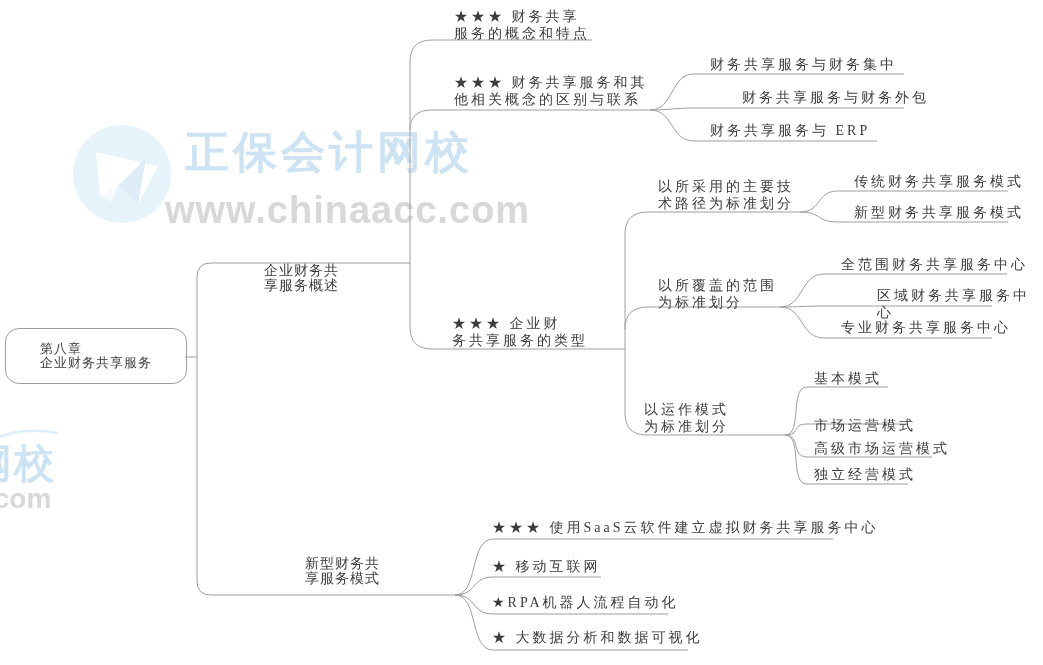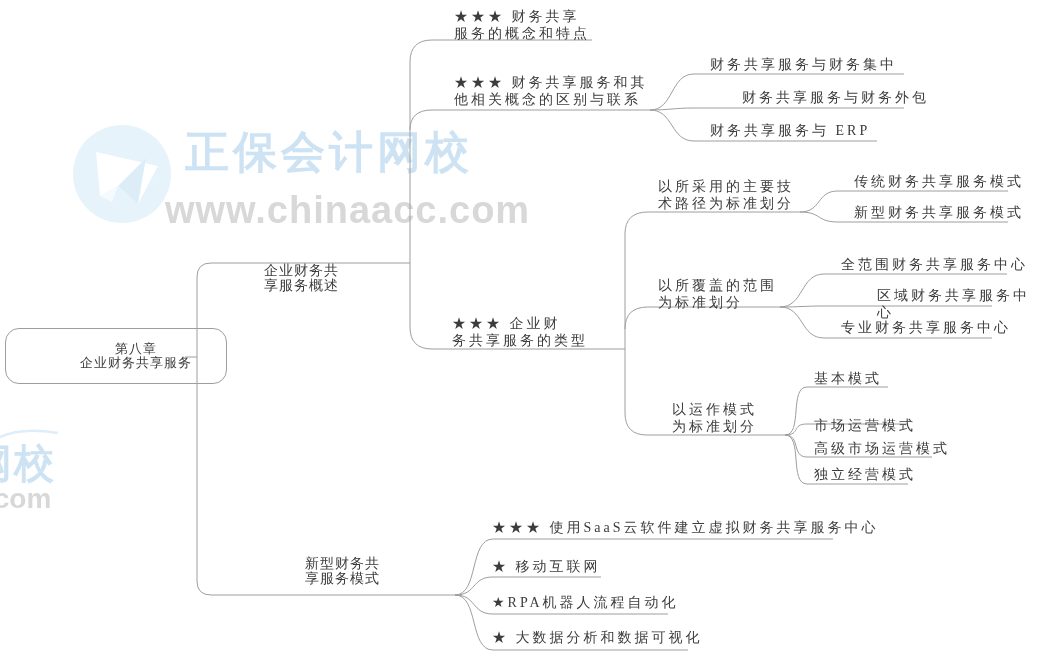--- a/index.html
+++ b/index.html
@@ -15,23 +15,23 @@
     position:absolute;z-index:3;
     color:var(--text,#3c3c3c);
     font-size:14px;letter-spacing:3px;line-height:17px;
     white-space:pre-line;
   }
   .branch-label{font-size:14px;letter-spacing:1px;line-height:15px;}
   .root-box{
     position:absolute;z-index:3;
     left:5px;top:328px;width:180px;height:54px;
     border:1px solid var(--line,#9e9e9e);border-radius:14px;
-    display:flex;align-items:center;justify-content:center;text-align:center;
+    display:flex;align-items:center;justify-content:center;text-align:left;
     color:var(--text,#3c3c3c);font-size:13px;letter-spacing:1px;line-height:14px;
-    white-space:pre-line;background:transparent;padding-left:40px;
+    white-space:pre-line;background:transparent;
   }
   
   .wm{position:absolute;z-index:1;font-family:"Liberation Sans","DejaVu Sans",sans-serif;font-weight:bold;}
   .wm-brand{left:161px;top:123px;font-size:44px;letter-spacing:4px;color:var(--watermark-blue,#cde3f3);margin-left:24px;}
   .wm-url{left:165px;top:189px;font-size:38px;letter-spacing:1px;color:var(--watermark-gray,#d8d8d8);}
   .wm-brand-partial{left:-28px;top:436px;font-size:40px;letter-spacing:2px;color:var(--watermark-blue,#cde3f3);}
   .wm-url-partial{left:-14px;top:483px;font-size:28px;color:var(--watermark-gray,#d8d8d8);}
 </style>
 </head>
 <body>
@@ -87,21 +87,21 @@
 务共享服务的类型</div>
 
   <div class="node" style="left:710px;top:56px;">财务共享服务与财务集中</div>
   <div class="node" style="left:710px;top:89px;margin-left:32px;">财务共享服务与财务外包</div>
   <div class="node" style="left:710px;top:122px;">财务共享服务与 ERP</div>
 
   <div class="node" style="left:658px;top:178px;">以所采用的主要技
 术路径为标准划分</div>
   <div class="node" style="left:658px;top:277px;">以所覆盖的范围
 为标准划分</div>
-  <div class="node" style="left:672px;top:401px;">以运作模式
+  <div class="node" style="left:644px;top:401px;">以运作模式
 为标准划分</div>
 
   <div class="node" style="left:854px;top:173px;">传统财务共享服务模式</div>
   <div class="node" style="left:854px;top:204px;">新型财务共享服务模式</div>
 
   <div class="node" style="left:841px;top:256px;">全范围财务共享服务中心</div>
   <div class="node" style="left:841px;top:287px;margin-left:36px;">区域财务共享服务中心</div>
   <div class="node" style="left:841px;top:319px;">专业财务共享服务中心</div>
 
   <div class="node" style="left:814px;top:370px;">基本模式</div>

